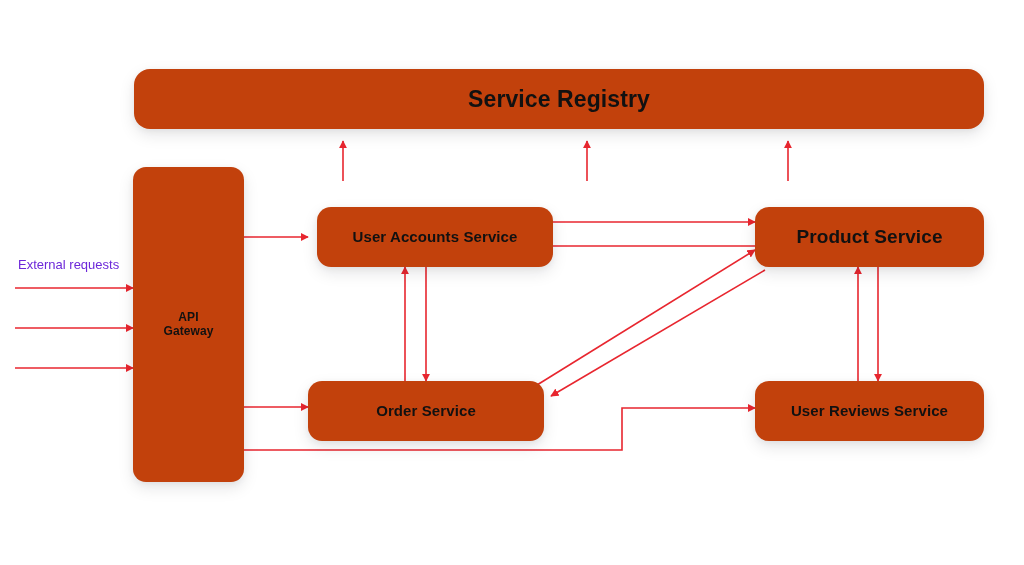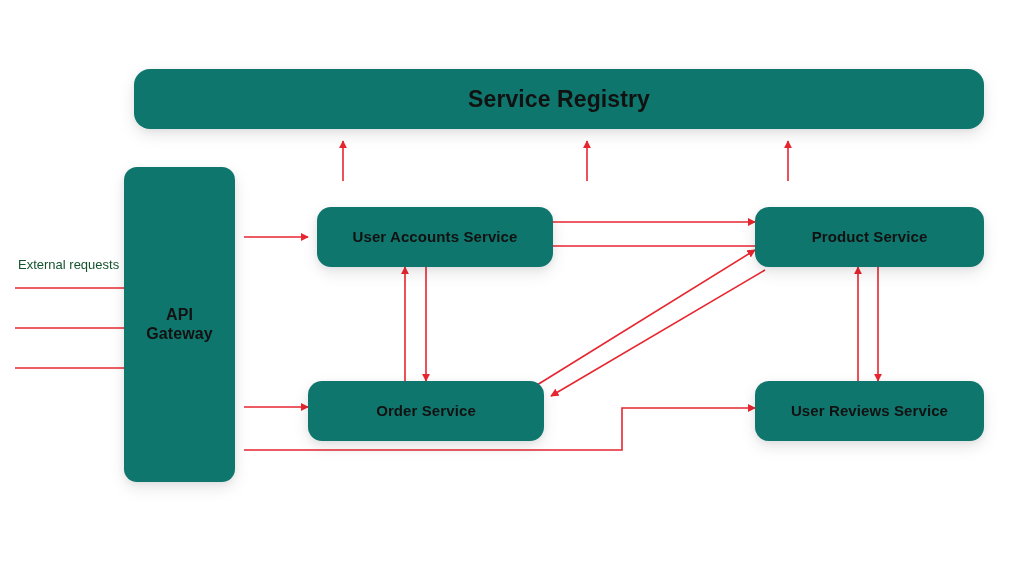--- a/index.html
+++ b/index.html
@@ -23,21 +23,21 @@
     position: absolute;
     left: 0;
     top: 0;
     width: 1024px;
     height: 565px;
     pointer-events: none;
   }
   .node {
     position: absolute;
     box-sizing: border-box;
-    background: #0f766e;
+    background: #c2410c;
     border-radius: 14px;
     box-shadow: 0 6px 16px rgba(17, 17, 26, 0.10),
                 0 2px 6px rgba(17, 17, 26, 0.06);
     display: flex;
     align-items: center;
     justify-content: center;
     text-align: center;
     color: #111111;
     font-weight: bold;
     letter-spacing: 0.1px;
@@ -50,62 +50,62 @@
   }
   #node-registry {
     left: 134px;
     top: 69px;
     width: 850px;
     height: 60px;
     border-radius: 16px;
     font-size: 23px;
   }
   #node-gateway {
-    left: 124px;
+    left: 133px;
     top: 167px;
     width: 111px;
     height: 315px;
     border-radius: 13px;
-    font-size: 16px;
+    font-size: 12px;
     align-items: center;
   }
   #node-user-accounts {
     left: 317px;
     top: 207px;
     width: 236px;
     height: 60px;
     font-size: 15px;
   }
   #node-product {
     left: 755px;
     top: 207px;
     width: 229px;
     height: 60px;
-    font-size: 15px;
+    font-size: 19px;
   }
   #node-order {
     left: 308px;
     top: 381px;
     width: 236px;
     height: 60px;
     font-size: 15px;
   }
   #node-reviews {
     left: 755px;
     top: 381px;
     width: 229px;
     height: 60px;
     font-size: 15px;
   }
   #external-requests-label {
     position: absolute;
     left: 18px;
     top: 257px;
     font-size: 13px;
-    color: #14532d;
+    color: #6d28d9;
     font-weight: normal;
     white-space: nowrap;
     z-index: 3;
   }
 </style>
 </head>
 <body>
 
 <div id="canvas">
 

